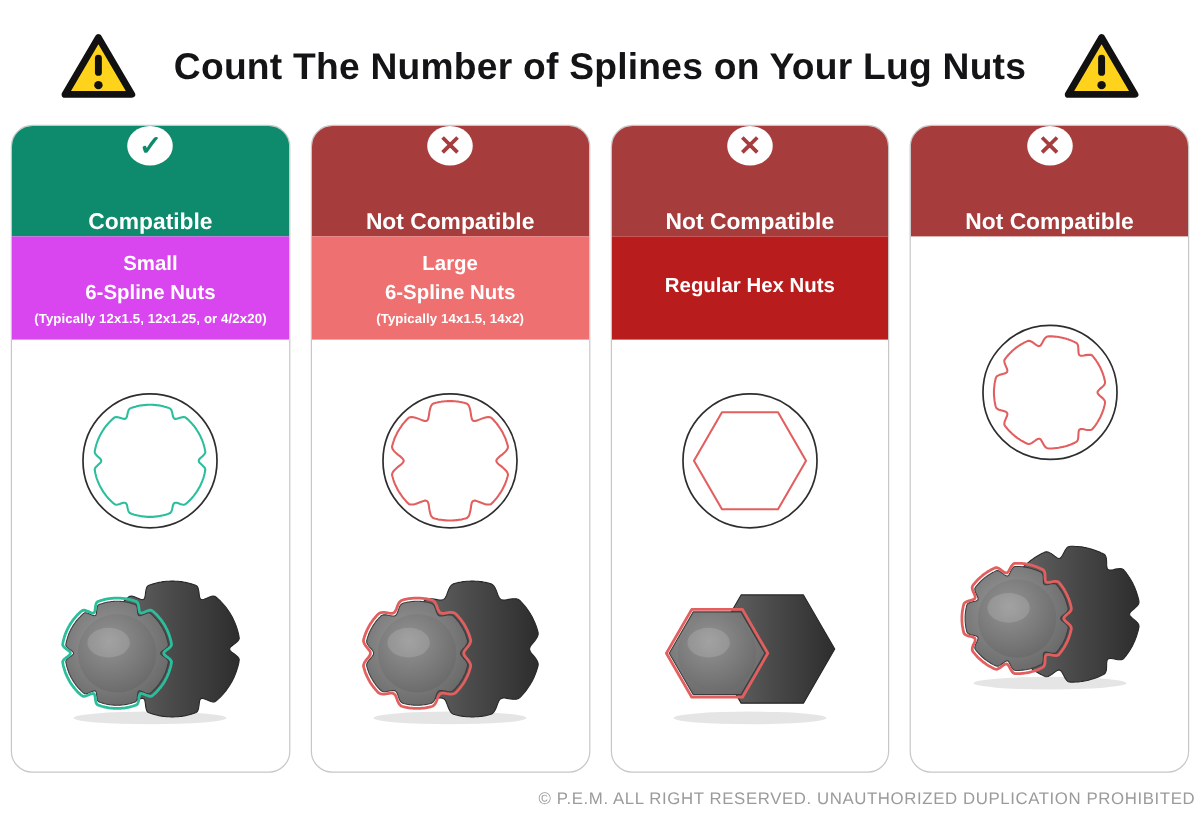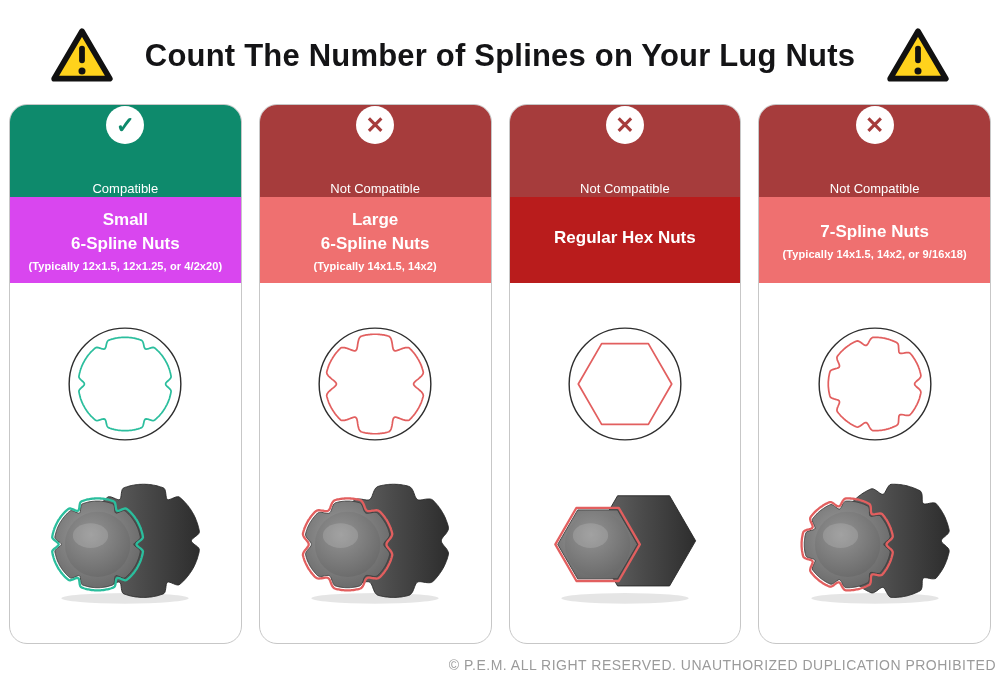--- a/index.html
+++ b/index.html
@@ -9,21 +9,21 @@
   .page-title{font-size:31px;font-weight:800;color:#141416;letter-spacing:.2px;margin:0;}
   .warn svg{display:block;}
   .cards{display:flex;gap:17px;padding:0 9px;box-sizing:border-box;}
   .card{flex:1;height:540px;border:1.5px solid #c7c7c7;border-radius:18px;overflow:hidden;
     background:#fff;display:flex;flex-direction:column;box-sizing:border-box;}
   .card-header{height:92px;min-height:92px;display:flex;flex-direction:column;align-items:center;
     justify-content:center;gap:5px;color:#fff;}
   .status-circle{width:38px;height:38px;border-radius:50%;background:#fff;display:flex;
     align-items:center;justify-content:center;}
   .status-glyph{font-size:23px;font-weight:900;line-height:1;}
-  .status-label{font-size:13px;font-weight:400;margin-top:32px;}
+  .status-label{font-size:19px;font-weight:700;margin-top:32px;}
   .card-sub{height:86px;min-height:86px;display:flex;flex-direction:column;align-items:center;
     justify-content:center;color:#fff;text-align:center;padding:2px 8px;box-sizing:border-box;}
   .name-line{display:block;font-size:17px;font-weight:700;line-height:1.4;}
   .subtext{display:block;font-size:11px;font-weight:600;margin-top:5px;letter-spacing:.1px;}
   .card-body{flex:1;display:flex;flex-direction:column;align-items:center;
     justify-content:space-evenly;padding:8px 0 6px;}
   svg.diagram{width:132px;height:132px;}
   svg.nut{width:168px;height:133px;}
   .footer{position:absolute;right:4px;bottom:5px;font-size:14px;color:#9b9b9b;
     letter-spacing:.5px;}
@@ -182,25 +182,20 @@
       </div>
     </div>
 
     <div class="card">
       <div class="card-header" style="background: rgb(166, 60, 60);">
         <span class="status-circle">
           <span class="status-glyph" style="color: rgb(166, 60, 60);">✕</span>
         </span>
         <span class="status-label">Not Compatible</span>
       </div>
-      <div class="card-sub" style="background: rgb(239, 112, 112);">
-        <span class="name-line">7-Spline Nuts</span>
-        <span class="name-line"></span>
-        <span class="subtext">(Typically 14x1.5, 14x2, or 9/16x18)</span>
-      </div>
       <div class="card-body">
         <svg class="diagram" viewBox="0 0 130 130">
             <circle cx="65" cy="65" r="55" fill="none" stroke="#2e2e2e" stroke-width="1.4"></circle>
             <path d="M104.0,65.0L104.2,65.9L104.9,66.7L105.8,67.7L107.0,68.7L108.2,69.7L109.2,70.8L109.9,71.9L110.2,73.0L110.1,74.0L109.9,75.0L109.7,75.9L109.4,76.9L109.2,77.9L108.9,78.8L108.6,79.8L108.2,80.7L107.9,81.7L107.5,82.6L107.1,83.5L106.7,84.4L106.3,85.3L105.8,86.2L105.3,87.1L104.8,88.0L104.3,88.9L103.8,89.7L103.2,90.6L102.7,91.4L102.1,92.2L101.5,93.0L100.9,93.8L100.2,94.6L99.6,95.3L98.6,95.8L97.3,95.9L95.8,95.8L94.3,95.6L92.8,95.3L91.4,95.1L90.3,95.1L89.4,95.4L88.8,96.1L88.5,97.1L88.4,98.4L88.3,99.9L88.2,101.5L88.1,103.0L87.7,104.3L87.1,105.2L86.2,105.8L85.3,106.3L84.4,106.7L83.5,107.1L82.6,107.5L81.7,107.9L80.7,108.2L79.8,108.6L78.8,108.9L77.9,109.2L76.9,109.4L75.9,109.7L75.0,109.9L74.0,110.1L73.0,110.3L72.0,110.5L71.0,110.6L70.0,110.7L69.0,110.8L68.0,110.9L67.0,111.0L66.0,111.0L65.0,111.0L64.0,111.0L63.0,110.9L62.0,110.5L61.1,109.7L60.2,108.5L59.4,107.2L58.7,105.8L58.0,104.6L57.3,103.6L56.6,103.1L55.7,103.0L54.7,103.3L53.6,104.0L52.4,104.9L51.1,105.8L49.9,106.6L48.6,107.2L47.5,107.4L46.5,107.1L45.6,106.7L44.7,106.3L43.8,105.8L42.9,105.3L42.0,104.8L41.1,104.3L40.3,103.8L39.4,103.2L38.6,102.7L37.8,102.1L37.0,101.5L36.2,100.9L35.4,100.2L34.7,99.6L33.9,98.9L33.2,98.2L32.5,97.5L31.8,96.8L31.1,96.1L30.4,95.3L29.8,94.6L29.1,93.8L28.5,93.0L27.9,92.2L27.5,91.2L27.6,90.0L27.9,88.6L28.5,87.2L29.1,85.7L29.7,84.4L30.0,83.2L30.0,82.3L29.6,81.5L28.8,80.9L27.6,80.5L26.2,80.1L24.7,79.7L23.2,79.2L21.9,78.6L21.0,77.8L20.6,76.9L20.3,75.9L20.1,75.0L19.9,74.0L19.7,73.0L19.5,72.0L19.4,71.0L19.3,70.0L19.2,69.0L19.1,68.0L19.0,67.0L19.0,66.0L19.0,65.0L19.0,64.0L19.0,63.0L19.1,62.0L19.2,61.0L19.3,60.0L19.4,59.0L19.5,58.0L19.7,57.0L19.9,56.0L20.1,55.0L20.3,54.1L20.6,53.1L21.0,52.2L21.9,51.4L23.2,50.8L24.7,50.3L26.2,49.9L27.6,49.5L28.8,49.1L29.6,48.5L30.0,47.7L30.0,46.8L29.7,45.6L29.1,44.3L28.5,42.8L27.9,41.4L27.6,40.0L27.5,38.8L27.9,37.8L28.5,37.0L29.1,36.2L29.8,35.4L30.4,34.7L31.1,33.9L31.8,33.2L32.5,32.5L33.2,31.8L33.9,31.1L34.7,30.4L35.4,29.8L36.2,29.1L37.0,28.5L37.8,27.9L38.6,27.3L39.4,26.8L40.3,26.2L41.1,25.7L42.0,25.2L42.9,24.7L43.8,24.2L44.7,23.7L45.6,23.3L46.5,22.9L47.5,22.6L48.6,22.8L49.9,23.4L51.1,24.2L52.4,25.1L53.6,26.0L54.7,26.7L55.7,27.0L56.6,26.9L57.3,26.4L58.0,25.4L58.7,24.2L59.4,22.8L60.2,21.5L61.1,20.3L62.0,19.5L63.0,19.1L64.0,19.0L65.0,19.0L66.0,19.0L67.0,19.0L68.0,19.1L69.0,19.2L70.0,19.3L71.0,19.4L72.0,19.5L73.0,19.7L74.0,19.9L75.0,20.1L75.9,20.3L76.9,20.6L77.9,20.8L78.8,21.1L79.8,21.4L80.7,21.8L81.7,22.1L82.6,22.5L83.5,22.9L84.4,23.3L85.3,23.7L86.2,24.2L87.1,24.8L87.7,25.7L88.1,27.0L88.2,28.5L88.3,30.1L88.4,31.6L88.5,32.9L88.8,33.9L89.4,34.6L90.3,34.9L91.4,34.9L92.8,34.7L94.3,34.4L95.8,34.2L97.3,34.1L98.6,34.2L99.6,34.7L100.2,35.4L100.9,36.2L101.5,37.0L102.1,37.8L102.7,38.6L103.2,39.4L103.8,40.3L104.3,41.1L104.8,42.0L105.3,42.9L105.8,43.8L106.3,44.7L106.7,45.6L107.1,46.5L107.5,47.4L107.9,48.3L108.2,49.3L108.6,50.2L108.9,51.2L109.2,52.1L109.4,53.1L109.7,54.1L109.9,55.0L110.1,56.0L110.2,57.0L109.9,58.1L109.2,59.2L108.2,60.3L107.0,61.3L105.8,62.3L104.9,63.3L104.2,64.1L104.0,65.0Z" fill="none" stroke="#E25F5F" stroke-width="1.7" stroke-linejoin="round"></path>
           </svg>
         <svg class="nut" viewBox="0 0 190 150">
             <defs>
               <linearGradient id="body3" x1="0" y1="0" x2="1" y2="0">
                 <stop offset="0" stop-color="#6b6b6b"></stop>
                 <stop offset="0.5" stop-color="#4a4a4a"></stop>

